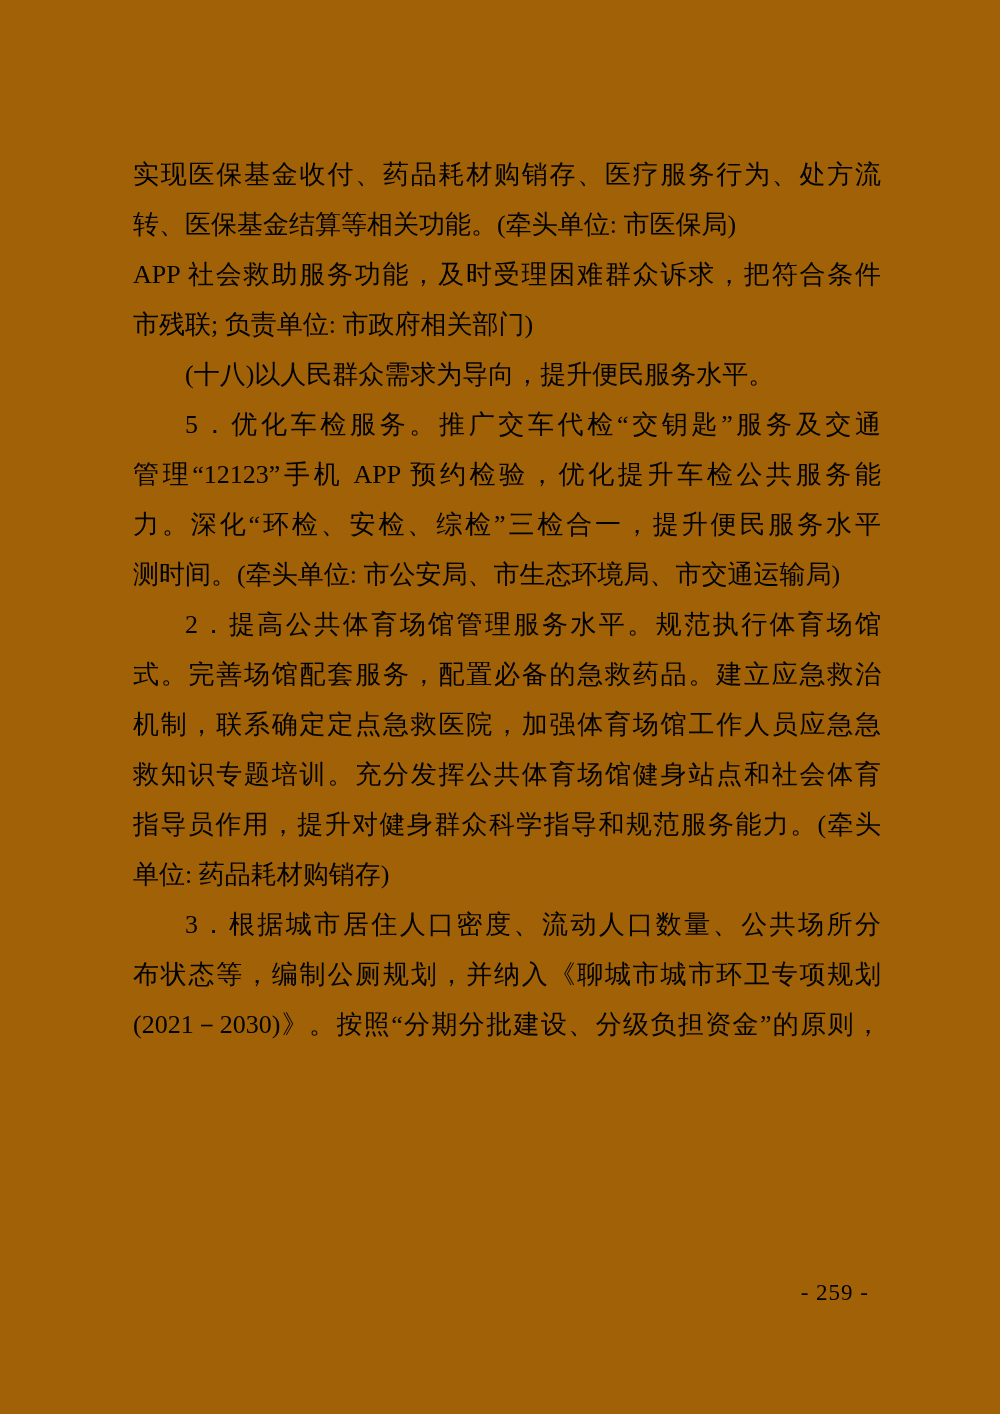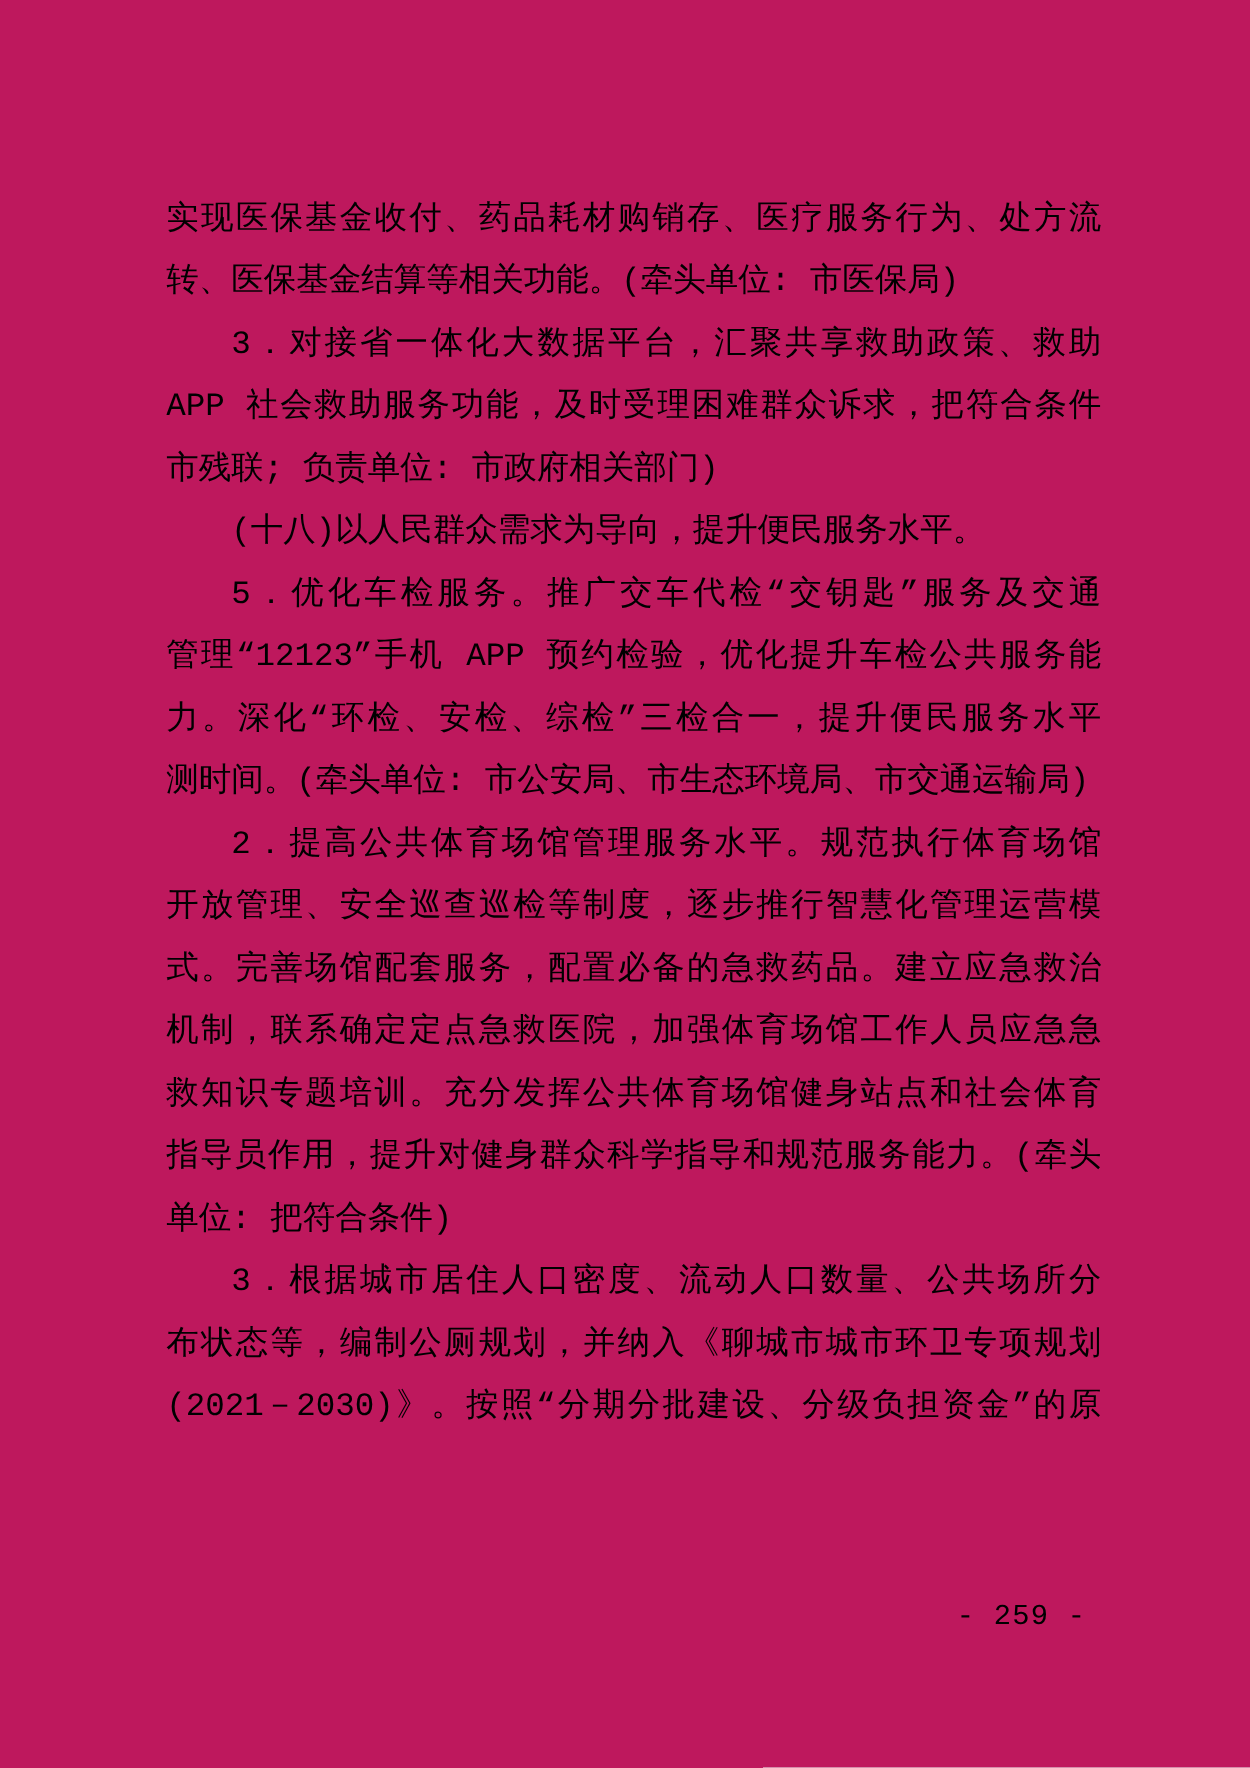--- a/index.html
+++ b/index.html
@@ -5,23 +5,23 @@
   html, body {
     margin: 0;
     padding: 0;
     background: #e8e8e8;
   }
   .page {
     position: relative;
     width: 1000px;
     height: 1414px;
     margin: 0 auto;
-    background: #be185d;
+    background: #a16207;
     overflow: hidden;
-    font-family: Liberation Mono, monospace;
+    font-family: Liberation Serif, serif;
     color: #000000;
   }
   .text-body {
     position: absolute;
     left: 133px;
     top: 150px;
     width: 748px;
   }
   .line {
     height: 50px;
@@ -48,33 +48,31 @@
     text-align: right;
   }
 </style>
 </head>
 <body>
 
 <div class="page">
   <div class="text-body" id="text-body">
       <div class="line">实现医保基金收付、药品耗材购销存、医疗服务行为、处方流</div>
       <div class="line para-end">转、医保基金结算等相关功能。(牵头单位: 市医保局)</div>
-      <div class="line indent">3．对接省一体化大数据平台，汇聚共享救助政策、救助</div>
       <div class="line">APP 社会救助服务功能，及时受理困难群众诉求，把符合条件</div>
       <div class="line para-end">市残联; 负责单位: 市政府相关部门)</div>
       <div class="line indent para-end">(十八)以人民群众需求为导向，提升便民服务水平。</div>
       <div class="line indent">5．优化车检服务。推广交车代检“交钥匙”服务及交通</div>
       <div class="line">管理“12123”手机 APP 预约检验，优化提升车检公共服务能</div>
       <div class="line">力。深化“环检、安检、综检”三检合一，提升便民服务水平</div>
       <div class="line para-end">测时间。(牵头单位: 市公安局、市生态环境局、市交通运输局)</div>
       <div class="line indent">2．提高公共体育场馆管理服务水平。规范执行体育场馆</div>
-      <div class="line">开放管理、安全巡查巡检等制度，逐步推行智慧化管理运营模</div>
       <div class="line">式。完善场馆配套服务，配置必备的急救药品。建立应急救治</div>
       <div class="line">机制，联系确定定点急救医院，加强体育场馆工作人员应急急</div>
       <div class="line">救知识专题培训。充分发挥公共体育场馆健身站点和社会体育</div>
       <div class="line">指导员作用，提升对健身群众科学指导和规范服务能力。(牵头</div>
-      <div class="line para-end">单位: 把符合条件)</div>
+      <div class="line para-end">单位: 药品耗材购销存)</div>
       <div class="line indent">3．根据城市居住人口密度、流动人口数量、公共场所分</div>
       <div class="line">布状态等，编制公厕规划，并纳入《聊城市城市环卫专项规划</div>
       <div class="line">(2021－2030)》。按照“分期分批建设、分级负担资金”的原则，</div>
     </div>
   <div class="page-number">- 259 -</div>
 </div>
 
 </body></html>

